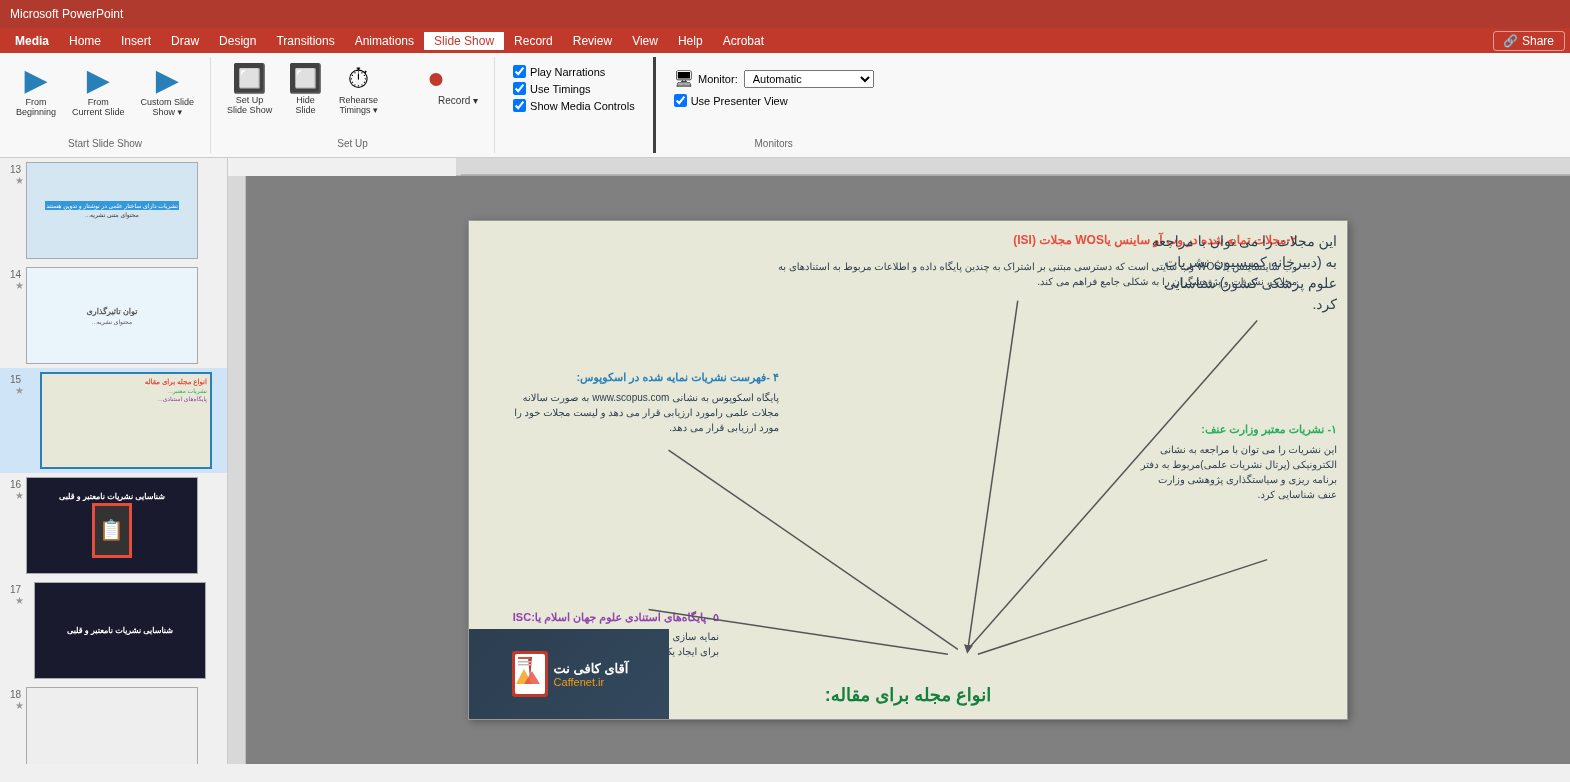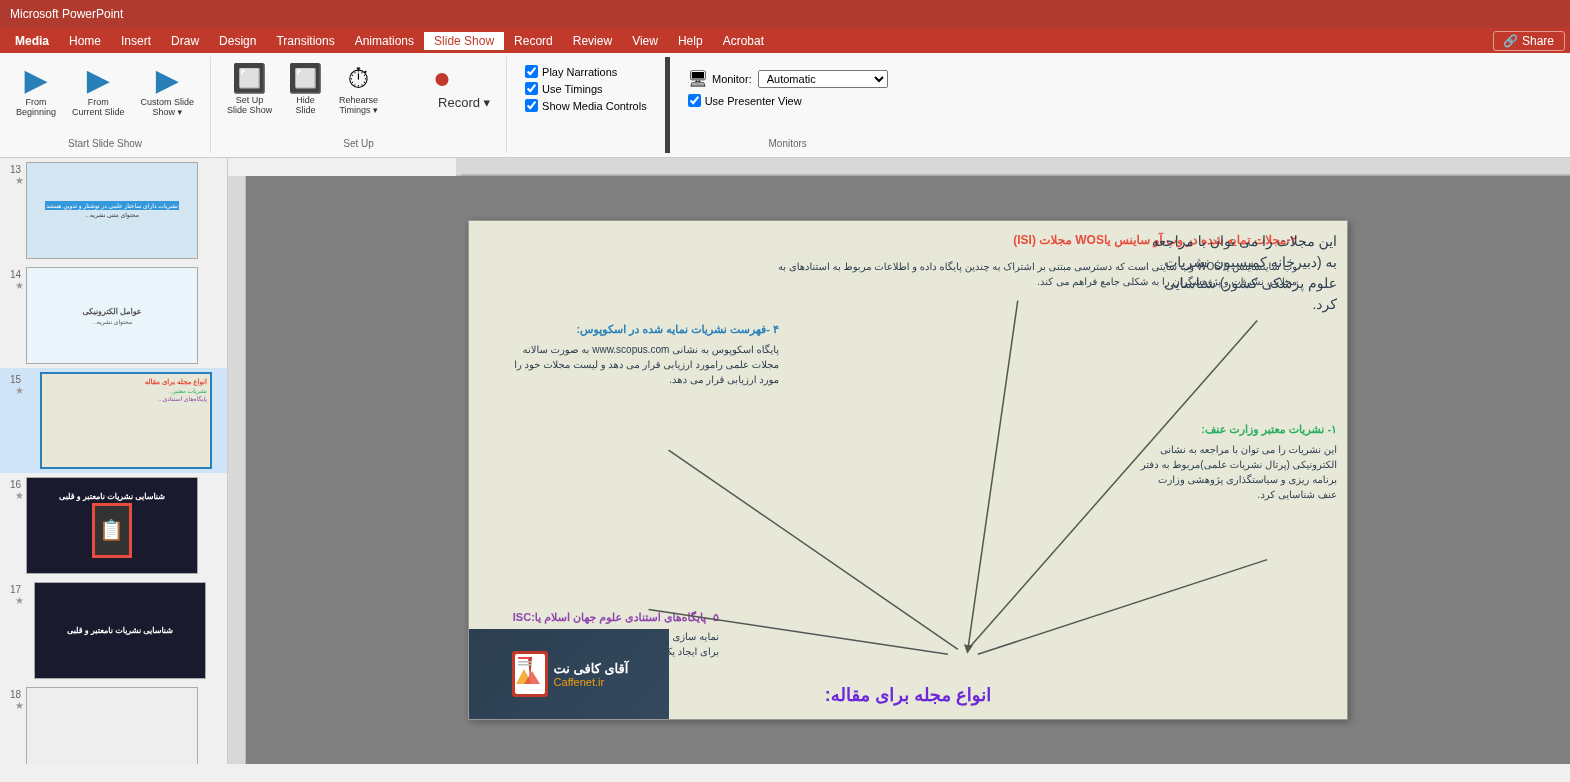--- a/index.html
+++ b/index.html
@@ -277,27 +277,27 @@
       <div class="ribbon-btn">
         <span class="icon" style="font-size:28px;">🔲</span>
         <span class="label" style="font-size:9px;">Hide<br>Slide</span>
       </div>
       <div class="ribbon-btn">
         <span class="icon" style="font-size:28px;">⏱</span>
         <span class="label" style="font-size:9px;">Rehearse<br>Timings ▾</span>
       </div>
       <div class="ribbon-btn">
         <span class="icon" style="font-size:28px;color:#c0392b;">⏺</span>
-        <span class="label" style="font-size:13px;padding-left:44px;">Record ▾</span>
+        <span class="label" style="font-size:10px;padding-left:44px;">Record ▾</span>
       </div>
     </div>
     <div class="ribbon-group-label">Set Up</div>
   </div>
 
-  <div class="ribbon-group" style="border-right:5px solid #404040;">
+  <div class="ribbon-group" style="border-right:3px solid #404040;">
     <div class="ribbon-checkbox-group">
       <label class="ribbon-checkbox-item">
         <input type="checkbox" checked="" style="">
         <span>Play Narrations</span>
       </label>
       <label class="ribbon-checkbox-item">
         <input type="checkbox" checked="" style="">
         <span>Use Timings</span>
       </label>
       <label class="ribbon-checkbox-item">
@@ -344,21 +344,21 @@
       </div>
     </div>
 
     <div class="slide-thumb">
       <div style="display:flex;flex-direction:column;align-items:flex-end;padding-right:2px;">
         <span class="slide-num">14</span>
         <span class="slide-star">★</span>
       </div>
       <div class="slide-img" style="background:#eaf4fb;display:flex;align-items:center;justify-content:center;border:1px solid #aaa;">
         <div style="font-size:7px;color:#555;text-align:center;padding:2px;direction:rtl;">
-          <div style="font-weight:bold;font-size:8px;margin-bottom:2px;">عوامل الکترونیکی</div>
+          <div style="font-weight:bold;font-size:8px;margin-bottom:2px;">توان تاثیرگذاری</div>
           <div style="font-size:6px;">محتوای نشریه...</div>
         </div>
       </div>
     </div>
 
     <div class="slide-thumb active">
       <div style="display:flex;flex-direction:column;align-items:flex-end;padding-right:16px;">
         <span class="slide-num">15</span>
         <span class="slide-star">★</span>
       </div>
@@ -417,41 +417,41 @@
     <div style="display:flex;flex:1;">
 
       <div class="ruler-v" style="background:#d8d8d8;border-right:1px solid #bbb;width:18px;">
       </div>
 
       <div class="canvas-area">
         <div class="slide-canvas">
 
           <div class="slide-content">
 
-            <div class="text-block" style="bottom:10px; left:50%; transform:translateX(-50%); font-size:18px; font-weight:bold; color:#6d28d9; direction:rtl; white-space:nowrap;">
+            <div class="text-block" style="bottom:10px; left:50%; transform:translateX(-50%); font-size:18px; font-weight:bold; color:#15803d; direction:rtl; white-space:nowrap;">
               <span>انواع مجله برای مقاله:</span>
             </div>
 
             <div class="text-block" style="top:10px; right:50px; left:300px; text-align:right; direction:rtl;">
               <div style="font-size:12px; color:#e74c3c; font-weight:bold; margin-bottom:10px;">
                 <span>۲-مجلات تمایه شده در وب آو ساینس یاWOS مجلات (ISI)</span>
               </div>
               <div style="font-size:10px; color:#2c3e50; line-height:1.5;">
                 <span>وب سایتساینس یا WOS وب سایتی است که دسترسی مبتنی بر اشتراک به چندین پایگاه داده و اطلاعات مربوط به استنادهای به مجلات، نشریات و پژوهشگران را به شکلی جامع فراهم می کند.</span>
               </div>
             </div>
 
             <div class="text-block" style="top:10px; right:10px; width:200px; direction:rtl; text-align:right;">
               <div style="font-size:14px; color:#2c3e50; line-height:1.5;">
                 <span>این مجلات را می توان با مراجعه به (دبیرخانه کمیسیون نشریات علوم پزشکی کشور) شناسایی کرد.</span>
               </div>
             </div>
 
             <div class="text-block" style="top:100px; left:30px; width:280px; direction:rtl; text-align:right;">
-              <div style="font-size:11px; color:#2980b9; font-weight:bold; margin-bottom:4px;">
+              <div style="font-size:11px; color:#2980b9; font-weight:bold; margin-bottom:4px;margin-top:48px;">
                 <span>۴ -فهرست نشریات نمایه شده در اسکوپوس:</span>
               </div>
               <div style="font-size:10px; color:#2c3e50; line-height:1.5;">
                 <span>پایگاه اسکوپوس به نشانی www.scopus.com به صورت سالانه مجلات علمی رامورد ارزیابی قرار می دهد و لیست مجلات خود را مورد ارزیابی قرار می دهد.</span>
               </div>
             </div>
 
             <div class="text-block" style="top:200px; right:10px; width:200px; direction:rtl; text-align:right;">
               <div style="font-size:11px; color:#27ae60; font-weight:bold; margin-bottom:4px;">
                 <span>۱- نشریات معتبر وزارت عنف:</span>

